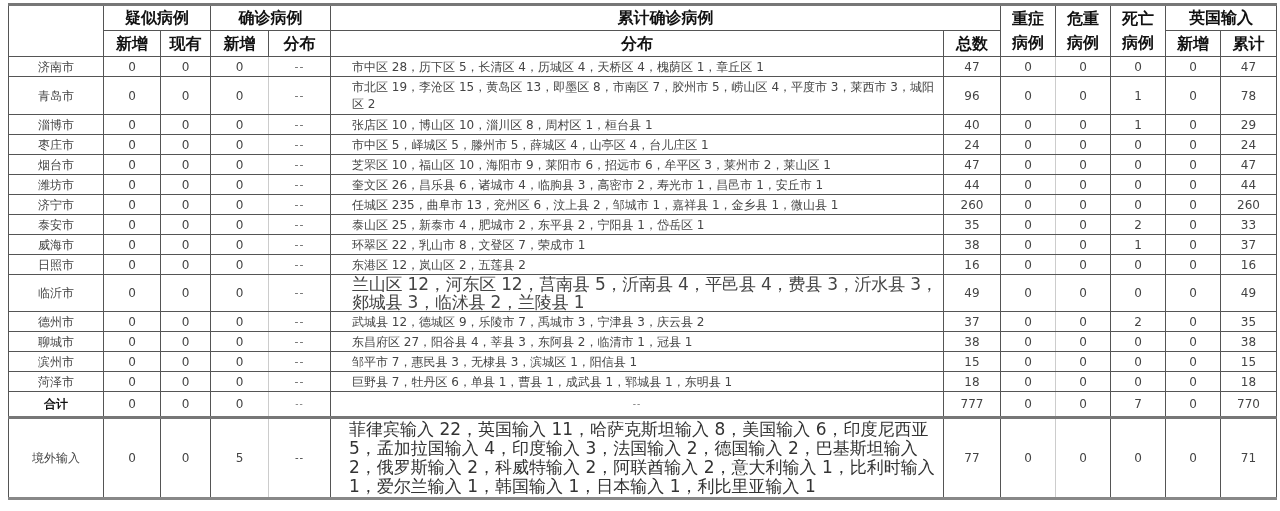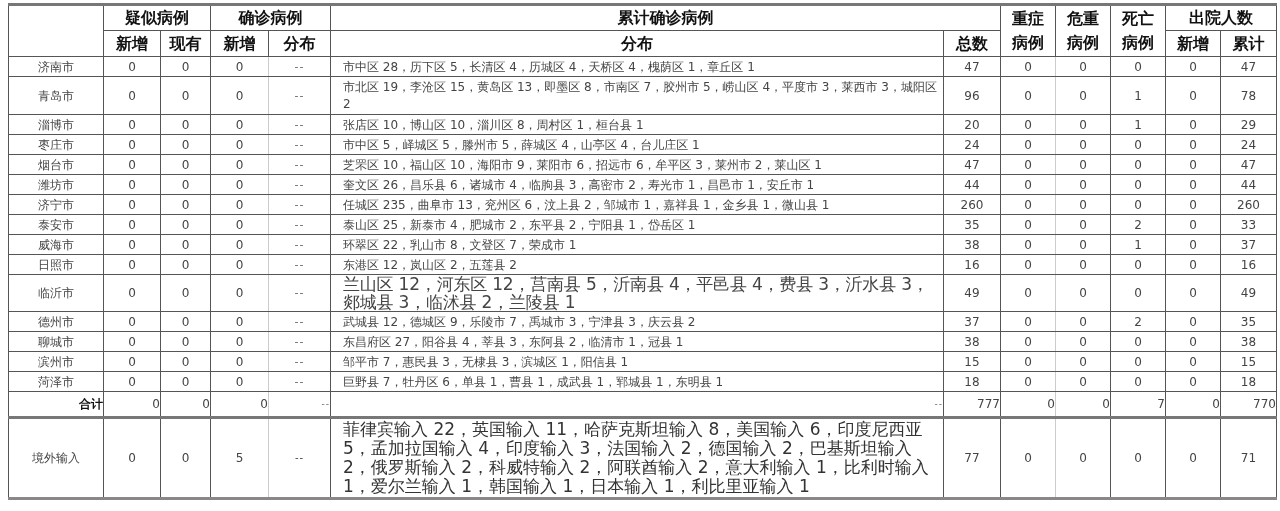--- a/index.html
+++ b/index.html
@@ -20,29 +20,29 @@
     vertical-align: middle;
     overflow: hidden;
   }
   table.stats td.light-l { border-left-color: #ccc; }
   table.stats td.light-r { border-right-color: #ccc; }
   table.stats th {
     font-weight: bold; color: #111; font-size: 16px; height: 24px; line-height: 24px;
   }
   table.stats tr.hdr2 th { height: 25px; line-height: 25px; }
   table.stats td { font-size: 12px; color: #444; height: 19px; line-height: 18px; }
-  table.stats td.dist { text-align: left; padding-left: 12px; padding-right: 4px; }
+  table.stats td.dist { text-align: left; padding-left: 21px; padding-right: 4px; }
   table.stats tr.tall td { height: 37px; }
   table.stats tr.tall td.dist { line-height: 17px; }
-  table.stats tr.total td { height: 24px; text-align: right; }
+  table.stats tr.total td { height: 24px; }
   table.stats tr.total td.city { font-weight: bold; color: #111; }
   table.stats td.dash { color: #666; font-size: 11px; letter-spacing: 1px; }
   table.stats tr.total td.dash { font-size: 9px; }
   table.stats tr.overseas td { font-size: 12px; height: 78px; color: #444; }
-  table.stats tr.overseas td.dist { font-size: 17px; line-height: 19px; color: #333; padding-left: 12px; padding-right: 6px; }
+  table.stats tr.overseas td.dist { font-size: 17px; line-height: 19px; color: #333; padding-left: 18px; padding-right: 6px; }
   table.stats tr.overseas td.dash { font-size: 10px; }
   table.stats tr.overseas td { border-top: 3px solid #777; }
   table.stats tr.hdr1 th.blank { border-bottom: 1px solid #555; }
 </style>
 </head>
 <body>
 
 <table class="stats">
   <colgroup>
     <col style="width:95px">
@@ -69,21 +69,21 @@
           <div>病例</div>
         </th>
       <th rowspan="2">
           <div>危重</div>
           <div>病例</div>
         </th>
       <th rowspan="2">
           <div>死亡</div>
           <div>病例</div>
         </th>
-      <th colspan="2">出院人数</th>
+      <th colspan="2">英国输入</th>
     </tr>
     <tr class="hdr2">
       <th>新增</th>
       <th>现有</th>
       <th>新增</th>
       <th>分布</th>
       <th>分布</th>
       <th>总数</th>
       <th>新增</th>
       <th>累计</th>
@@ -118,21 +118,21 @@
         <td>0</td>
         <td>78</td>
       </tr>
     <tr>
         <td>淄博市</td>
         <td>0</td>
         <td>0</td>
         <td class="light-r">0</td>
         <td class="dash light-l">--</td>
         <td class="dist">张店区 10，博山区 10，淄川区 8，周村区 1，桓台县 1</td>
-        <td>20</td>
+        <td>40</td>
         <td class="light-r">0</td>
         <td class="light-l">0</td>
         <td>1</td>
         <td>0</td>
         <td>29</td>
       </tr>
     <tr>
         <td>枣庄市</td>
         <td>0</td>
         <td>0</td>

